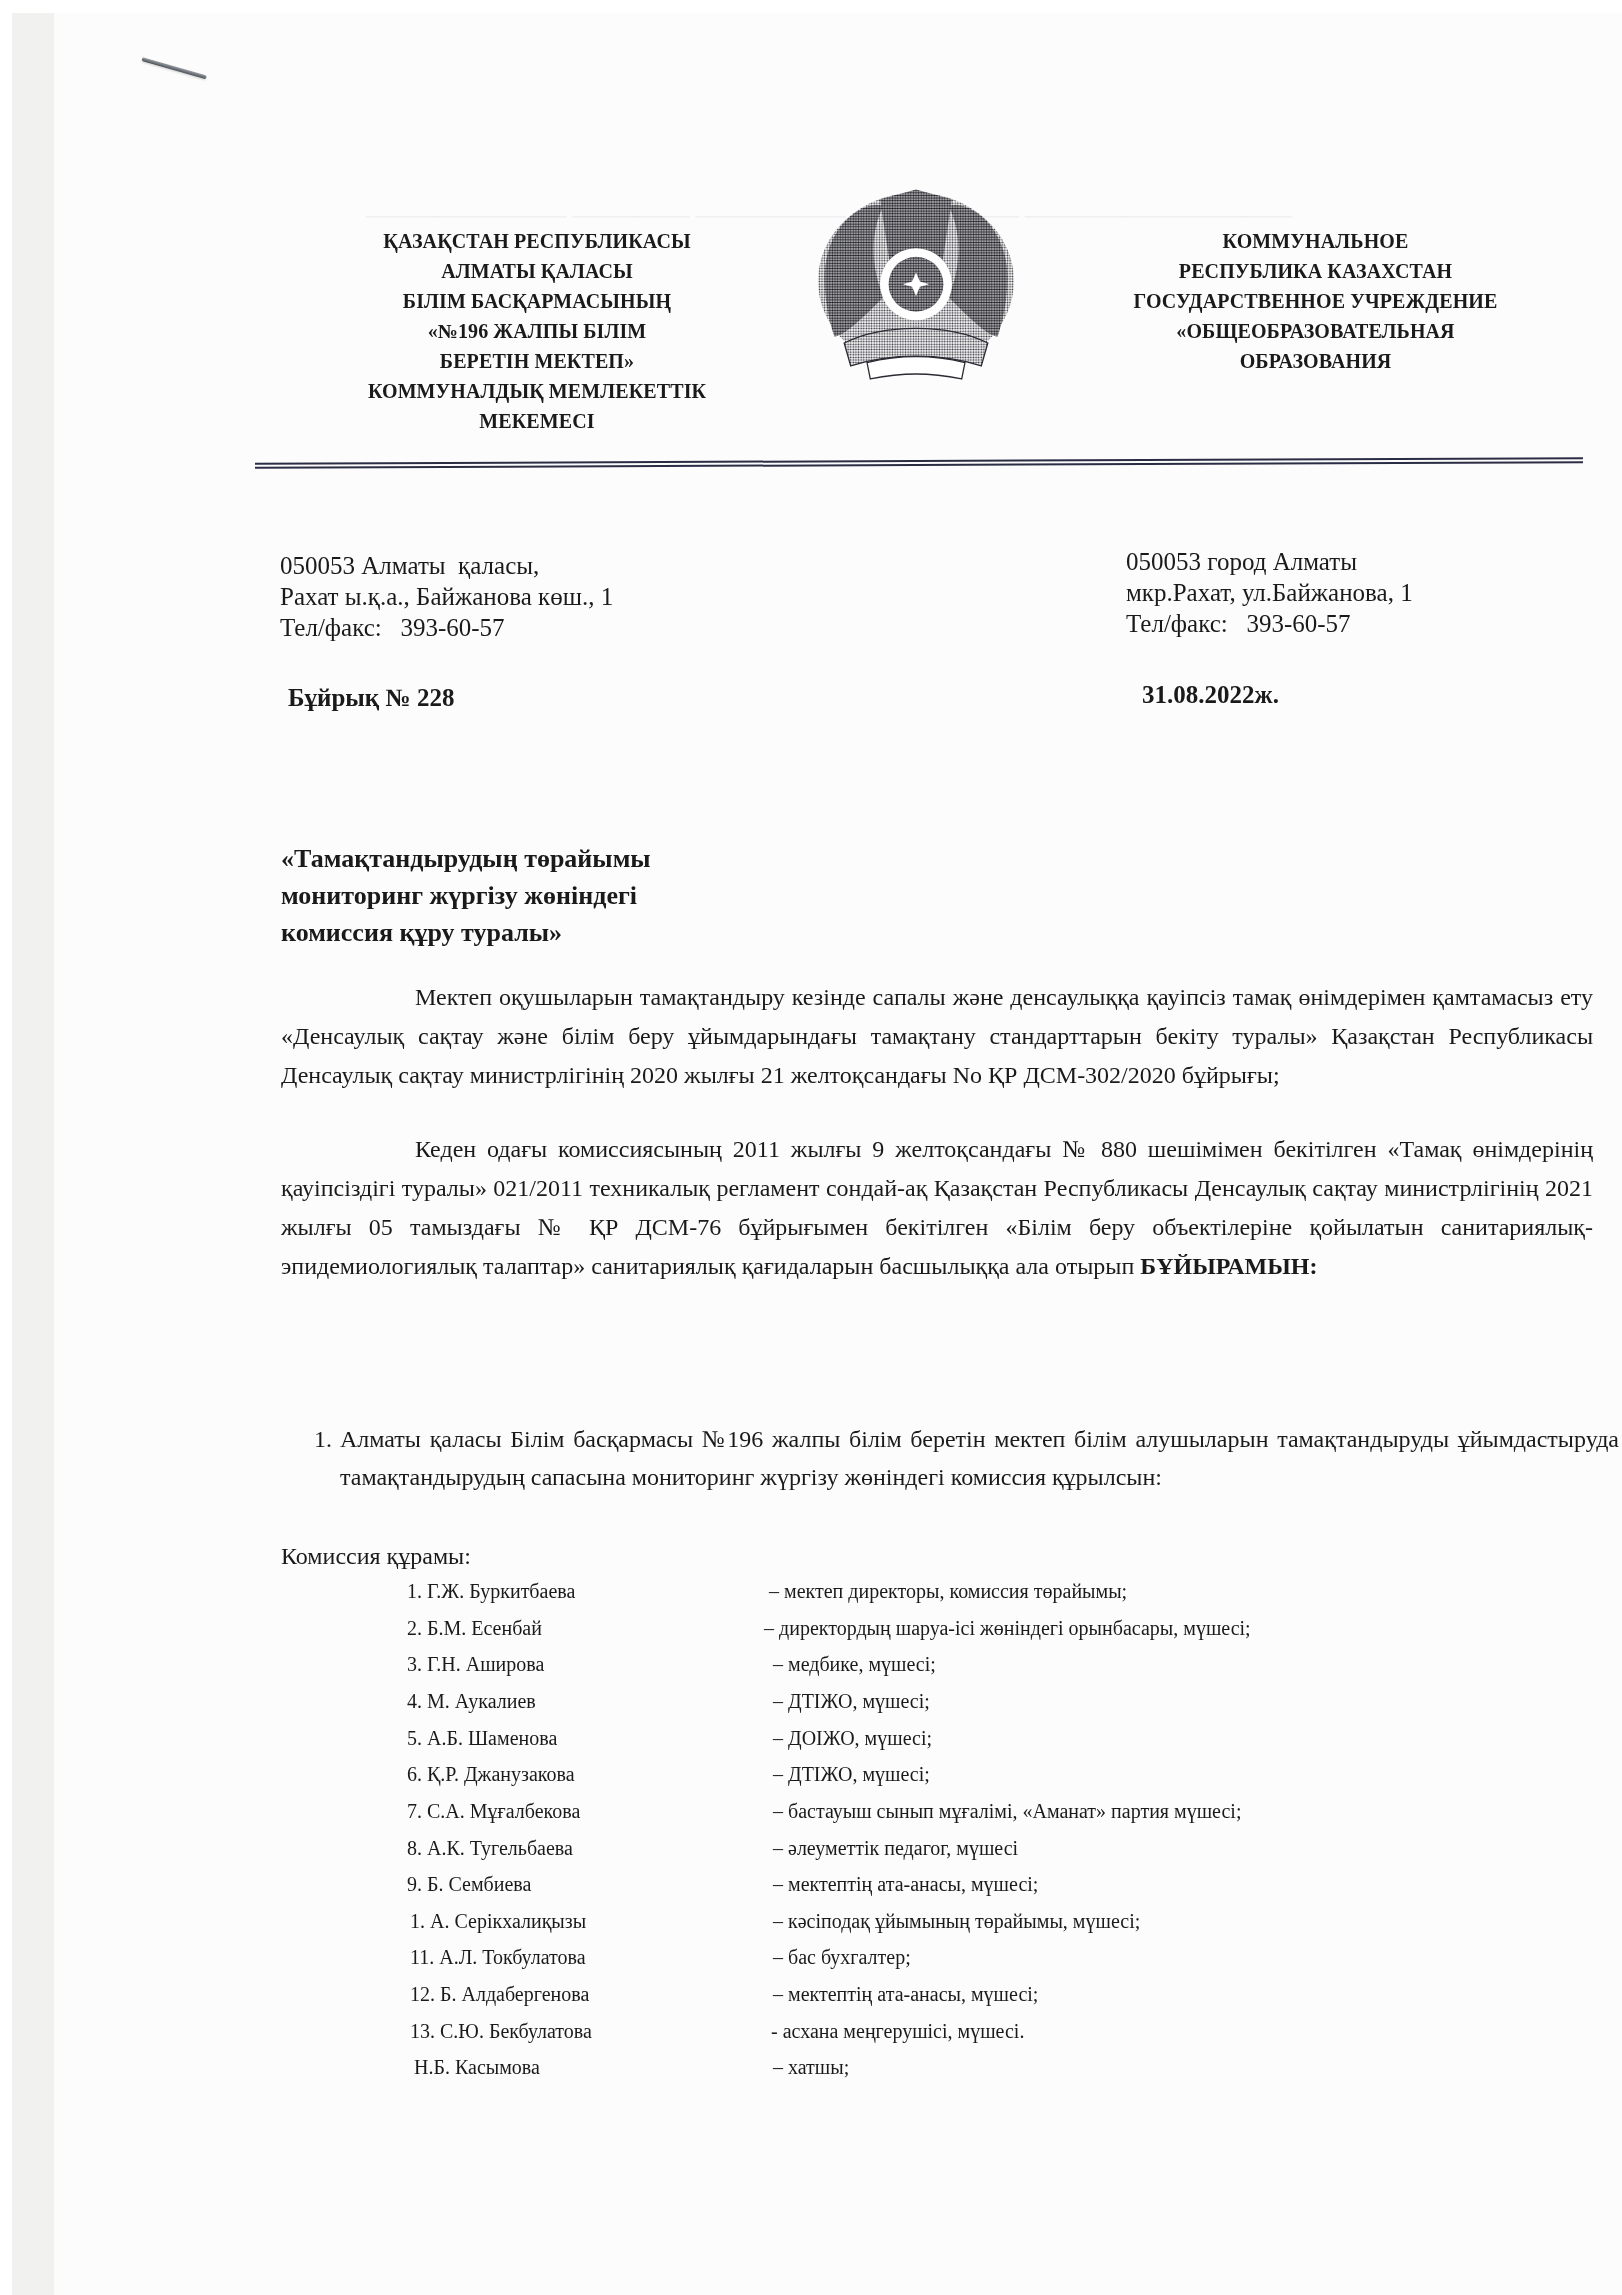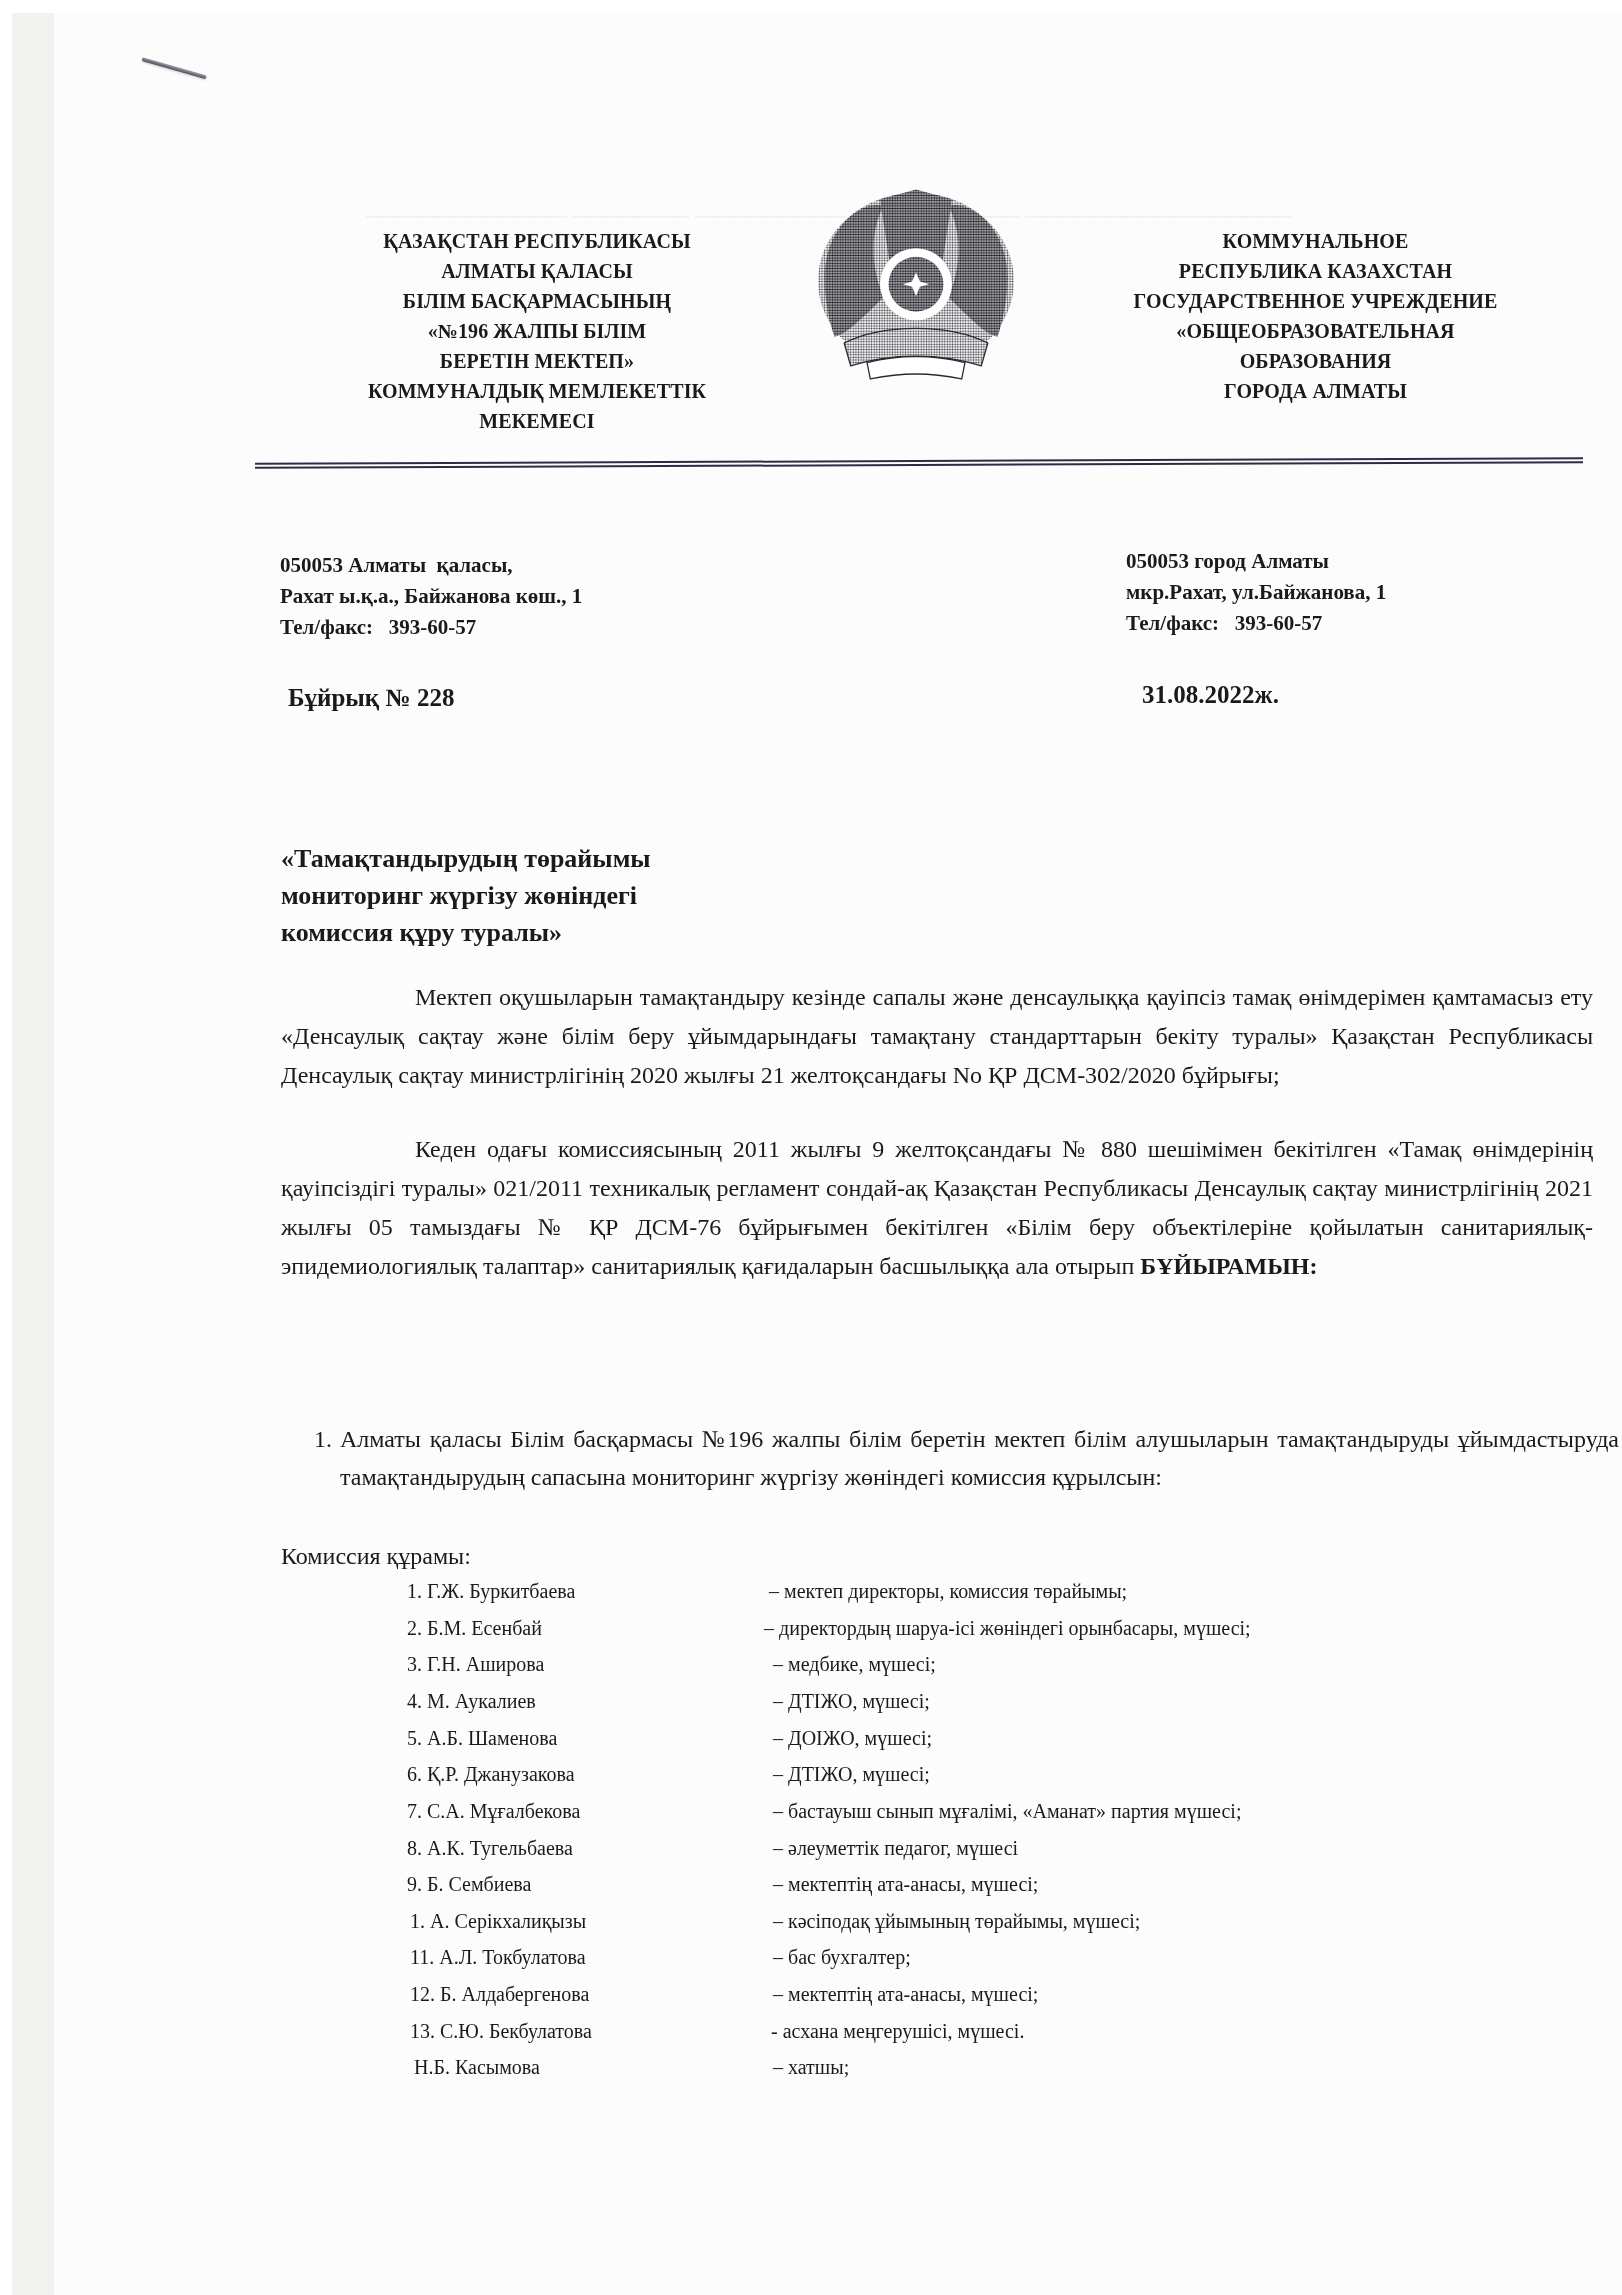--- a/index.html
+++ b/index.html
@@ -75,22 +75,22 @@
       position: absolute;
       left: 0; right: 0;
       height: 2px;
       background: #2b2d44;
     }
     .rule .r1 { top: 0; }
     .rule .r2 { top: 3.9px; }
 
     .addr-block {
       position: absolute;
-      font-weight: bold;
-      font-size: 21px;
+      font-weight: normal;
+      font-size: 25px;
       line-height: 31px;
     }
     .addr-left { left: 280px; top: 550px; }
     .addr-right { left: 1126px; top: 546px; }
     .addr-line { display: block; white-space: pre; }
 
     .order-no {
       position: absolute;
       left: 288px;
       top: 684px;
@@ -236,21 +236,20 @@
     <path d="M95 270 C145 258 195 258 245 270 L240 295 C190 285 150 285 100 295 Z" fill="#fff" stroke="#2a2a33" stroke-width="2"></path>
   </svg>
 </div>
 
 <div class="hdr-block hdr-right">
   <span class="hdr-line">КОММУНАЛЬНОЕ</span>
   <span class="hdr-line">РЕСПУБЛИКА КАЗАХСТАН</span>
   <span class="hdr-line">ГОСУДАРСТВЕННОЕ УЧРЕЖДЕНИЕ</span>
   <span class="hdr-line">«ОБЩЕОБРАЗОВАТЕЛЬНАЯ</span>
   <span class="hdr-line">ОБРАЗОВАНИЯ</span>
-  <span class="hdr-line">ГОРОДА АЛМАТЫ</span>
 </div>
 
 <div class="rule">
   <div class="r1"></div>
   <div class="r2"></div>
 </div>
 
 <div class="addr-block addr-left">
   <span class="addr-line">050053 Алматы  қаласы,</span>
   <span class="addr-line">Рахат ы.қ.а., Байжанова көш., 1</span>

